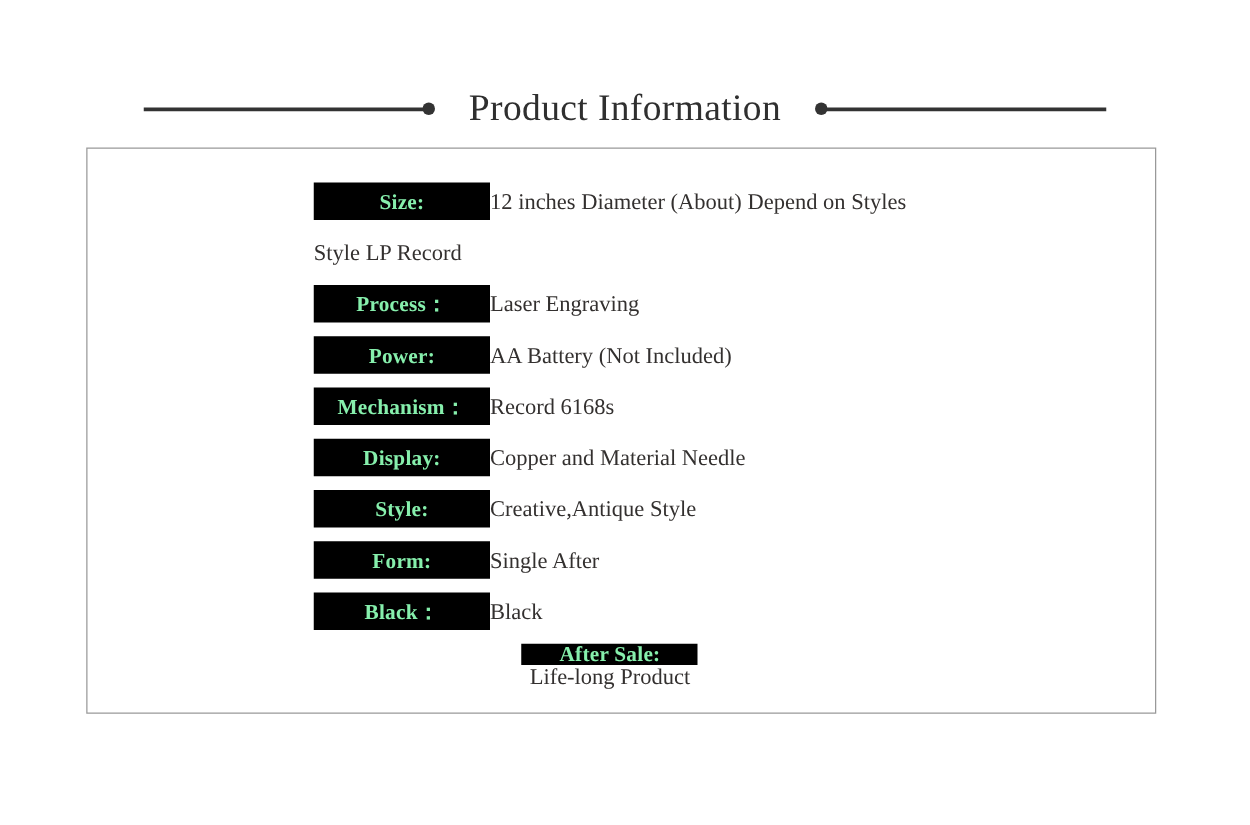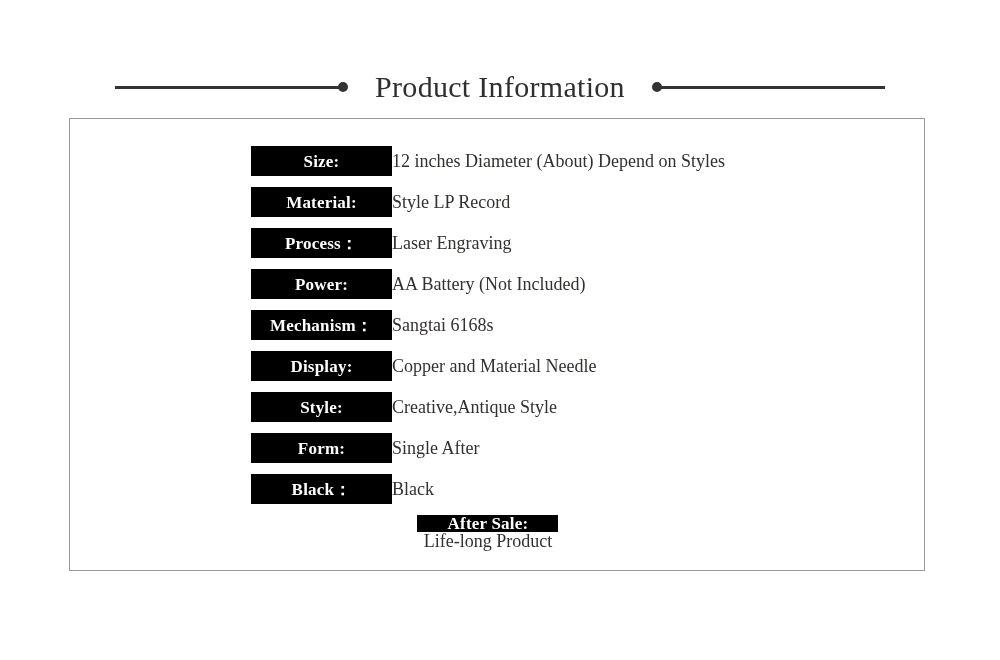--- a/index.html
+++ b/index.html
@@ -82,21 +82,21 @@
     align-items: center;
     height: 30px;
     margin-bottom: 11px;
   }
   .spec-row:last-child { margin-bottom: 0; flex-direction: column; }
 
   .spec-label {
     width: 141px;
     height: 30px;
     background: #000000;
-    color: #ffffff;
+    color: #86efac;
     font-weight: bold;
     font-size: 17px;
     display: flex;
     align-items: center;
     justify-content: center;
     box-sizing: border-box;
     line-height: 1;
     white-space: nowrap;
     letter-spacing: 0.2px;
   }
@@ -129,37 +129,36 @@
 
   <div class="panel">
     <div class="spec-list">
 
       <div class="spec-row">
         <div class="spec-label">Size:</div>
         <div class="spec-value">12 inches Diameter (About) Depend on Styles</div>
       </div>
 
       <div class="spec-row">
-        <div class="spec-label">Material:</div>
         <div class="spec-value">Style LP Record</div>
       </div>
 
       <div class="spec-row">
         <div class="spec-label">Process：</div>
         <div class="spec-value">Laser Engraving</div>
       </div>
 
       <div class="spec-row">
         <div class="spec-label">Power:</div>
         <div class="spec-value">AA Battery (Not Included)</div>
       </div>
 
       <div class="spec-row">
         <div class="spec-label">Mechanism：</div>
-        <div class="spec-value">Sangtai 6168s</div>
+        <div class="spec-value">Record 6168s</div>
       </div>
 
       <div class="spec-row">
         <div class="spec-label">Display:</div>
         <div class="spec-value">Copper and Material Needle</div>
       </div>
 
       <div class="spec-row">
         <div class="spec-label">Style:</div>
         <div class="spec-value">Creative,Antique Style</div>

